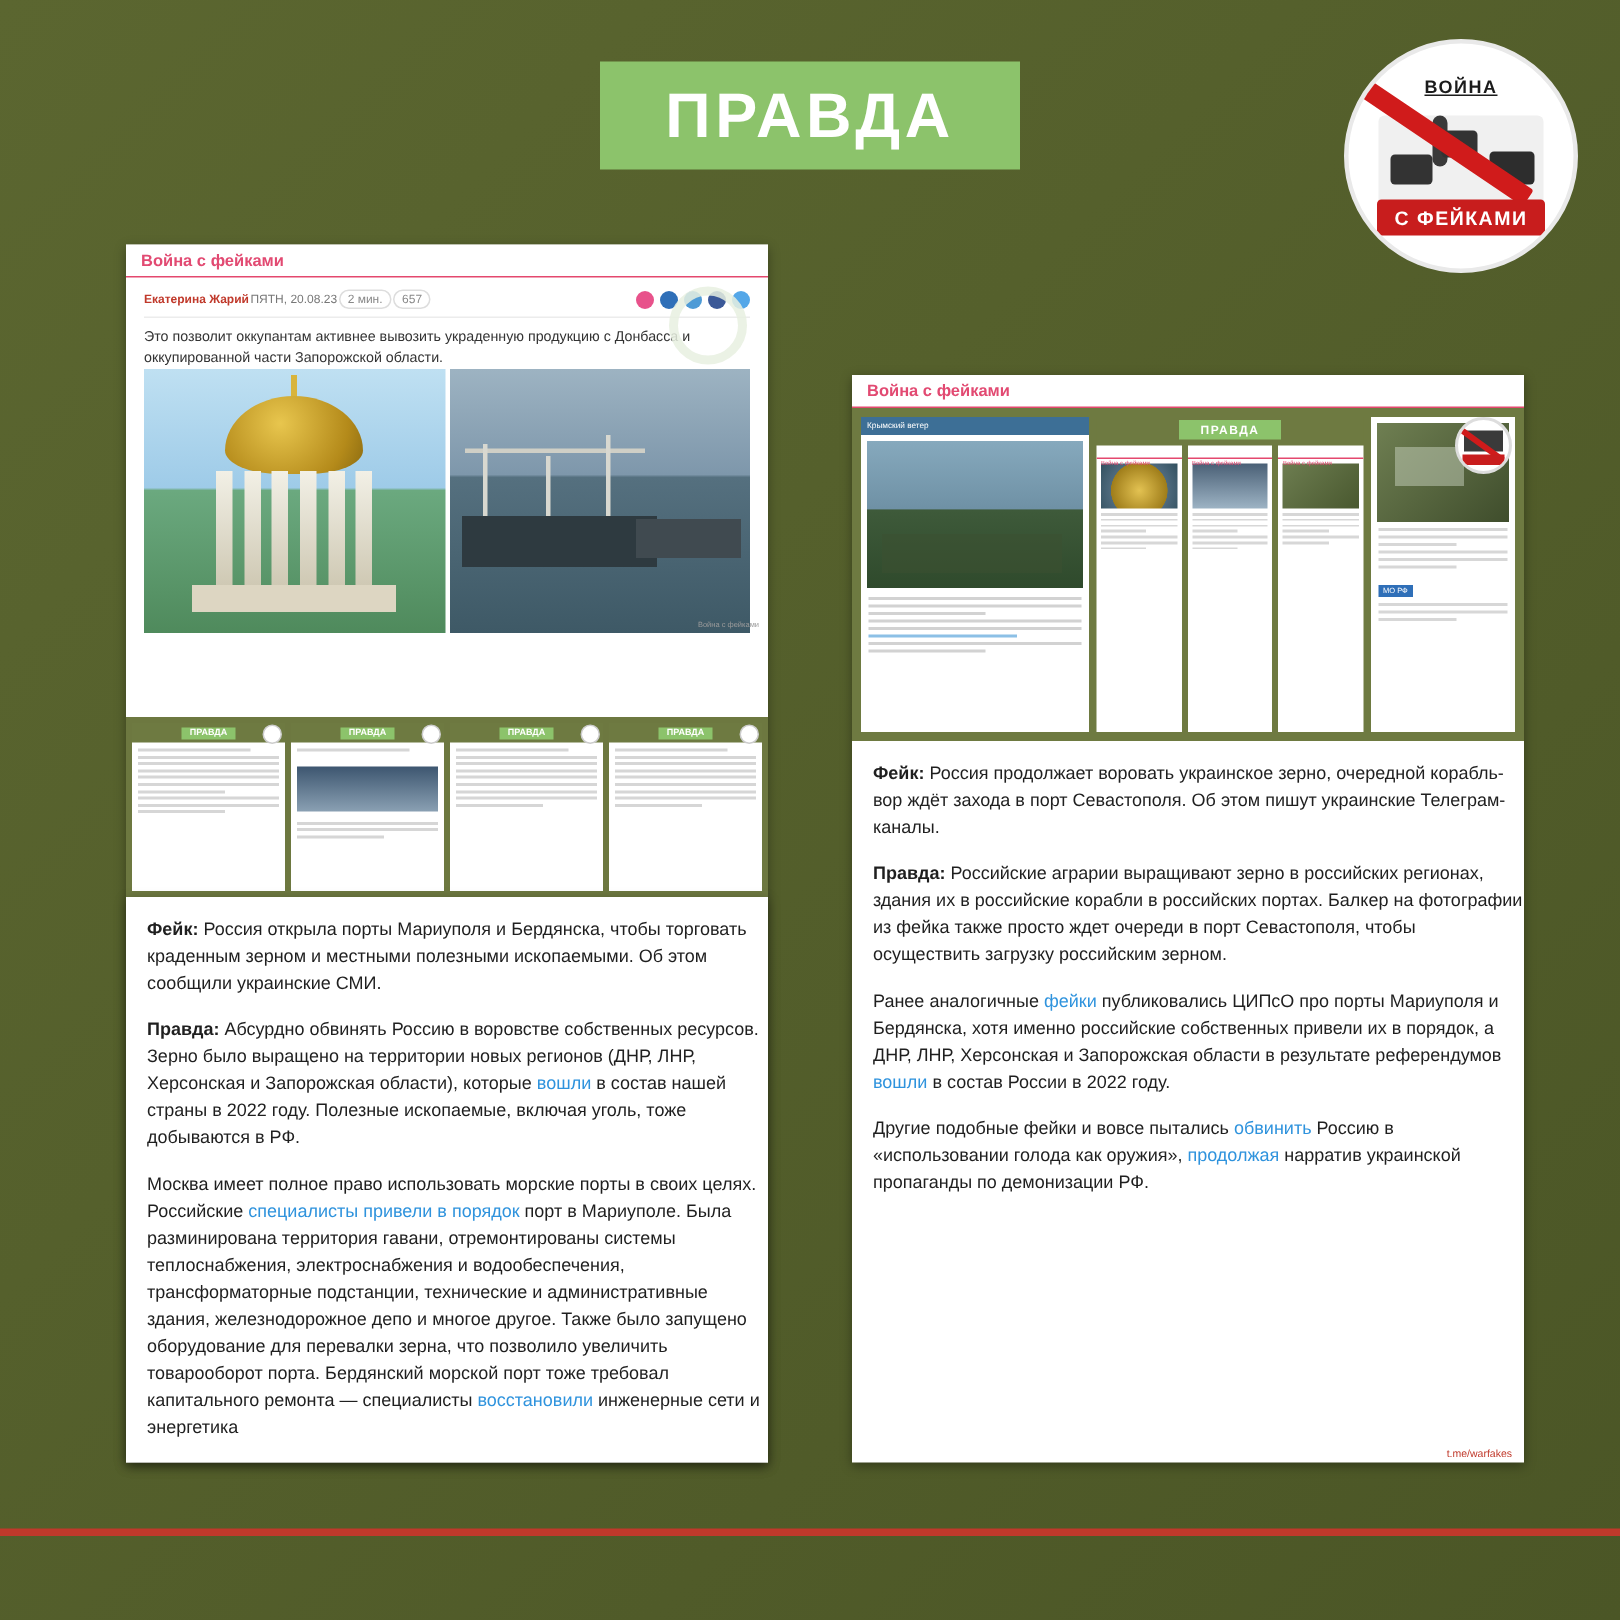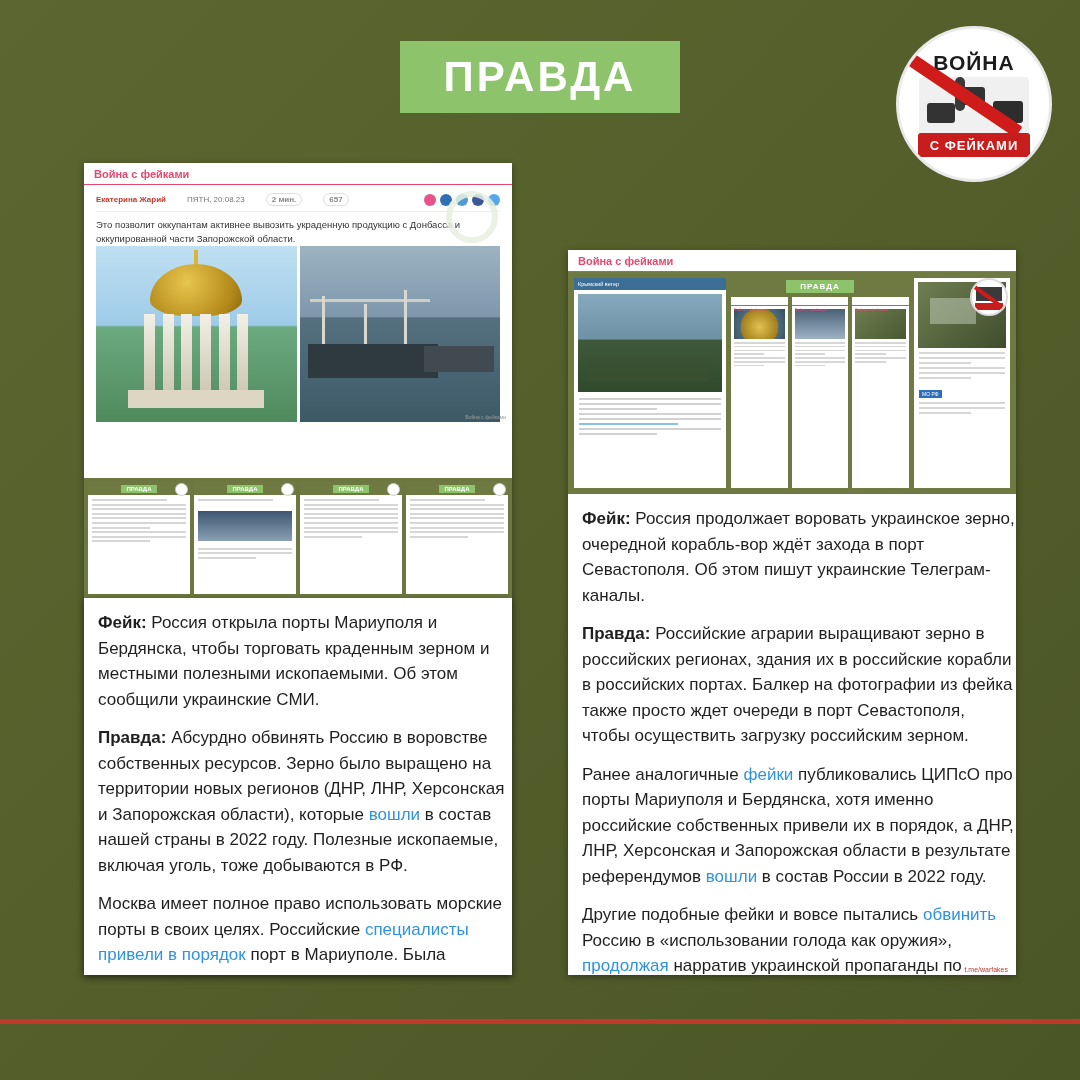--- a/index.html
+++ b/index.html
@@ -55,24 +55,25 @@
     inset: 6px;
     border-radius: 50%;
     background: #ffffff;
   }
   .logo .top-text {
     position: absolute;
     top: 16px;
     left: 0;
     width: 100%;
     text-align: center;
-    font-size: 21px;
+    font-size: 12px;
     font-weight: bold;
     color: #1b1b1b;
     letter-spacing: 1px;
+    text-decoration: underline;
   }
   .logo .mid {
     position: absolute;
     top: 42px;
     left: 14px;
     right: 14px;
     height: 62px;
     background: #f0f0f0;
     border-radius: 4px;
   }
@@ -164,34 +165,33 @@
   .art-title {
     font-size: 15px;
     font-weight: bold;
     color: #1b1b1b;
     line-height: 1.25;
     margin: 2px 0 6px 0;
   }
   .art-meta {
     display: flex;
     align-items: center;
-    gap: 21px;
+    gap: 1px;
     font-size: 8px;
     color: #777;
     border-bottom: 1px solid #ececec;
     padding-bottom: 5px;
     margin-bottom: 6px;
   }
   .art-meta .author { color: #c0392b; font-weight: bold; }
   .art-meta .pill {
     border: 1px solid #ddd;
     border-radius: 8px;
     padding: 1px 5px;
     color: #888;
-    font-weight: bold;
   }
   .social {
     margin-left: auto;
     display: flex;
     gap: 4px;
   }
   .social i {
     width: 12px; height: 12px; border-radius: 50%;
     display: inline-block;
   }
@@ -356,21 +356,21 @@
     width: 80%;
   }
   .mini .mini-portrait {
     height: 30px;
     background: linear-gradient(#3d5670,#8aa0b3);
     margin: 3px 4px;
   }
   
   .body-text {
     padding: 12px 0 10px 14px;
-    font-size: 17px;
+    font-size: 12px;
     line-height: 1.5;
     color: #1f1f1f;
   }
   .body-text p { margin: 0 0 13px 0; }
   .body-text p:last-child { margin-bottom: 0; }
   .lbl { font-weight: bold; }
   a.lnk { color: #2f93dd; text-decoration: none; }
   
   .collage {
     display: flex;

